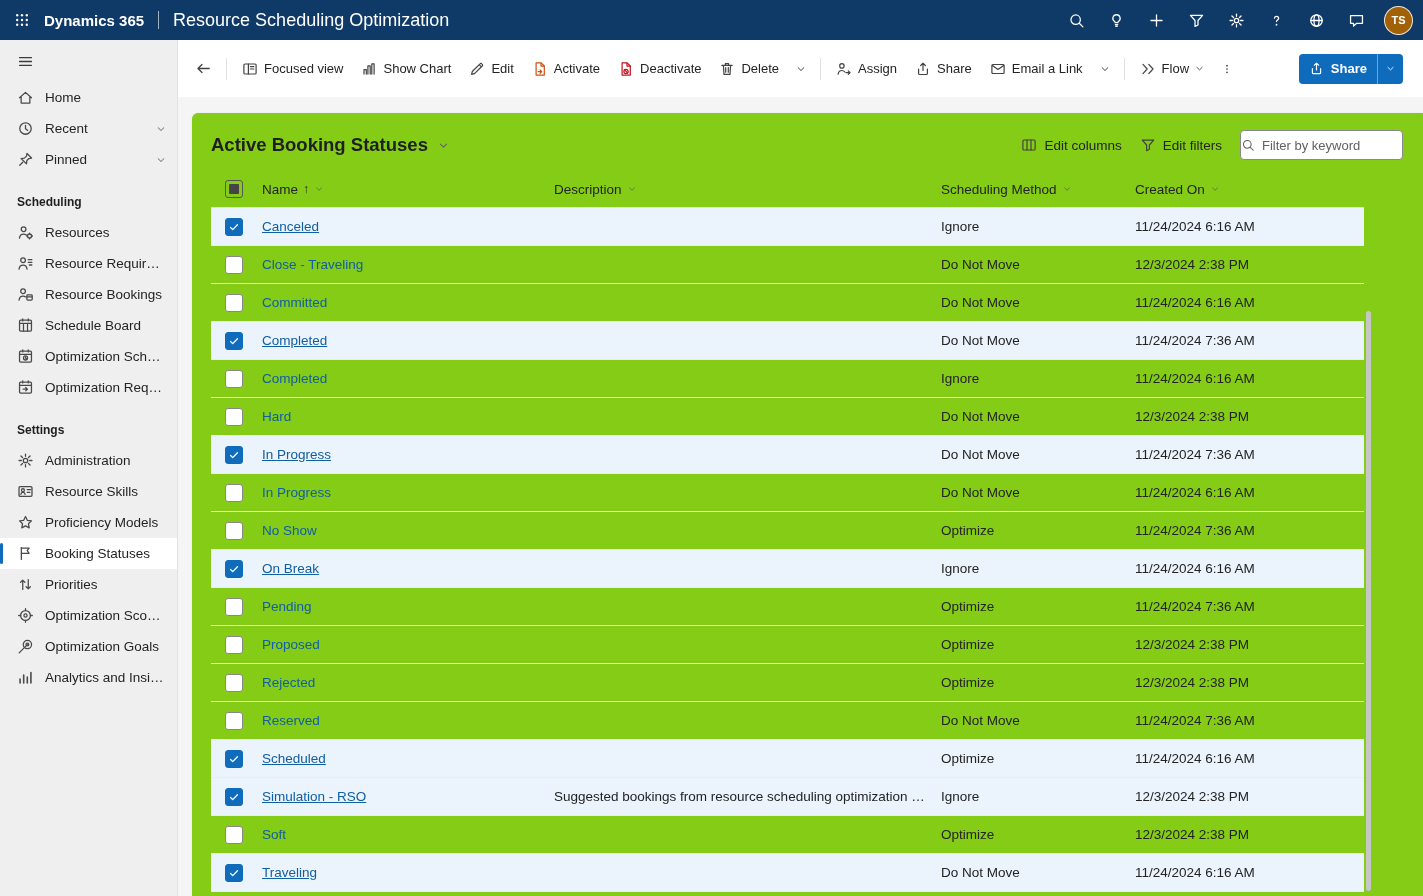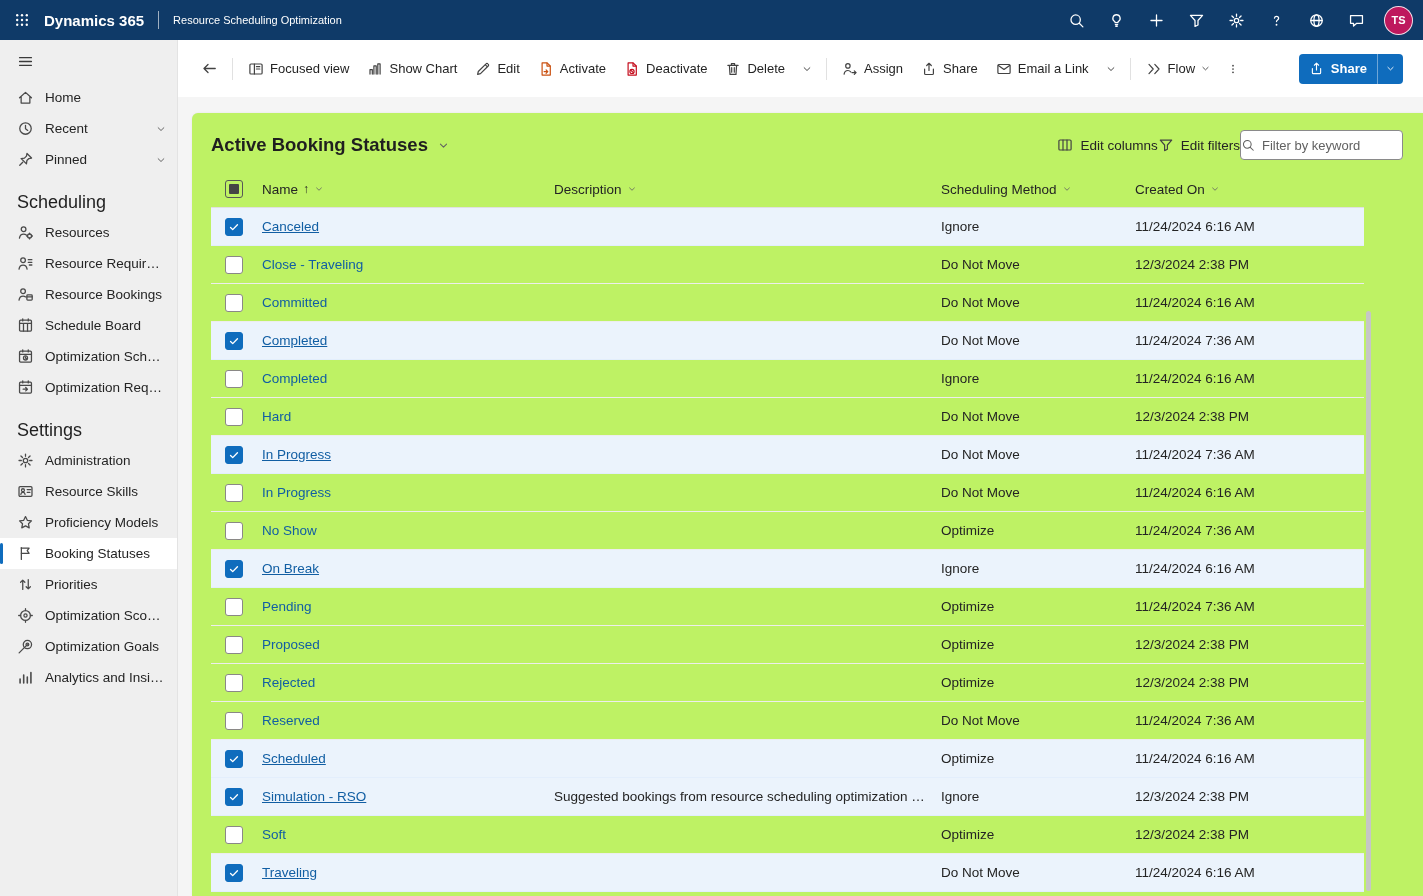--- a/index.html
+++ b/index.html
@@ -8,45 +8,45 @@
   button{font-family:inherit;cursor:pointer;background:none;border:0;color:inherit}
   svg{display:block}
 
   
   .topbar{height:40px;background:#0f3a68;display:flex;align-items:center;color:#fff}
   .tb-left{display:flex;align-items:center;height:100%}
   .waffle{width:44px;height:100%;display:flex;align-items:center;justify-content:center}
   .waffle svg{width:16px;height:16px}
   .brand{font-size:15px;font-weight:700;white-space:nowrap}
   .tb-sep{width:1px;height:18px;background:rgba(255,255,255,.6);margin:0 14px}
-  .appname{font-size:11px;white-space:nowrap;cursor:pointer}
+  .appname{font-size:18px;white-space:nowrap;cursor:pointer}
   .tb-right{margin-left:auto;display:flex;align-items:center;padding-right:10px}
   .tb-btn{width:40px;height:40px;display:flex;align-items:center;justify-content:center;color:#fff}
   .tb-btn svg{width:17px;height:17px}
-  .avatar{width:29px;height:29px;border-radius:50%;background:#be185d;border:1px solid rgba(255,255,255,.85);color:#fff;font-size:11px;font-weight:700;display:flex;align-items:center;justify-content:center;margin-left:8px}
+  .avatar{width:29px;height:29px;border-radius:50%;background:#a16207;border:1px solid rgba(255,255,255,.85);color:#fff;font-size:11px;font-weight:700;display:flex;align-items:center;justify-content:center;margin-left:8px}
 
   
   .shell{display:flex;height:856px}
   .sidebar{width:178px;background:#efefef;border-right:1px solid #e3e3e3;flex-shrink:0;overflow:hidden}
   .hamburger{height:42px;display:flex;align-items:center;padding-left:17px;color:#3b3b3b}
   .hamburger svg{width:17px;height:17px}
   .nav-item{display:flex;align-items:center;height:31px;padding:0 10px 0 17px;gap:11px;font-size:13.5px;color:#242424;position:relative;cursor:pointer}
   .nav-ic{width:17px;height:17px;color:#4a4a4a;flex-shrink:0;display:flex}
   .nav-ic svg{width:17px;height:17px}
   .nav-lbl{white-space:nowrap;overflow:hidden;text-overflow:ellipsis}
   .nav-chev{margin-left:auto;color:#616161;display:flex}
   .nav-chev svg{width:12px;height:12px}
   .nav-item.selected{background:#fff}
   .nav-item.selected::before{content:"";position:absolute;left:0;top:5px;bottom:5px;width:3px;border-radius:2px;background:#0f6cbd}
-  .nav-group-title{font-size:18px;font-weight:400;color:#1f1f1f;padding:0 10px 0 17px;height:30px;display:flex;align-items:center;margin-top:12px}
+  .nav-group-title{font-size:12px;font-weight:700;color:#1f1f1f;padding:0 10px 0 17px;height:30px;display:flex;align-items:center;margin-top:12px}
 
   .main{flex:1;display:flex;flex-direction:column;min-width:0}
 
   
-  .cmdbar{height:57px;background:#fff;display:flex;align-items:center;padding:0 20px 0 14px}
+  .cmdbar{height:57px;background:#fff;display:flex;align-items:center;padding:0 20px 0 8px}
   .cmd-iconbtn{width:34px;height:34px;display:flex;align-items:center;justify-content:center;border-radius:4px;color:#424242}
   .cmd-iconbtn svg{width:17px;height:17px}
   .cmd-div{width:1px;height:22px;background:#e1e1e1;margin:0 6px;flex-shrink:0}
   .cmd-items{display:flex;align-items:center}
   .cmd-btn{display:flex;align-items:center;gap:6px;height:34px;padding:0 9px;border-radius:4px;font-size:13px;color:#242424;white-space:nowrap}
   .ci{display:flex}
   .ci svg{width:16px;height:16px;color:#424242}
   [data-name="activate-button"] .ci svg{color:#ca5010}
   [data-name="deactivate-button"] .ci svg{color:#c50f1f}
   .cmd-caret{display:flex;margin-left:-1px}
@@ -55,27 +55,27 @@
   .cmd-chev svg{width:12px;height:12px}
   .share-split{margin-left:auto;display:flex;align-items:center;height:30px;background:#0f6cbd;border-radius:4px;color:#fff;overflow:hidden;flex-shrink:0}
   .ss-main{display:flex;align-items:center;gap:7px;padding:0 10px;font-size:13px;font-weight:600;height:100%;cursor:pointer}
   .ss-ic{display:flex}
   .ss-ic svg{width:15px;height:15px}
   .ss-div{width:1px;height:100%;background:rgba(255,255,255,.4)}
   .ss-chev{padding:0 7px;height:100%;display:flex;align-items:center;cursor:pointer}
   .ss-chev svg{width:11px;height:11px}
 
   
-  .card{flex:1;margin:16px 0 0 14px;background:#bef264;border-radius:6px 0 0 0;position:relative;min-height:0;box-shadow:0 0 2px rgba(0,0,0,.08);overflow:hidden}
+  .card{flex:1;margin:16px 0 0 14px;background:#84cc16;border-radius:6px 0 0 0;position:relative;min-height:0;box-shadow:0 0 2px rgba(0,0,0,.08);overflow:hidden}
   .view-head{display:flex;align-items:center;padding:17px 20px 9px 19px}
   .view-title{display:flex;align-items:center;gap:9px;cursor:pointer}
   .view-title h1{font-size:18.5px;font-weight:600;color:#1f1f1f}
   .vt-chev{display:flex;color:#616161}
   .vt-chev svg{width:13px;height:13px}
-  .view-actions{margin-left:auto;display:flex;align-items:center;}
+  .view-actions{margin-left:auto;display:flex;align-items:center;gap:18px}
   .va-btn{display:flex;align-items:center;gap:7px;font-size:13.5px;color:#242424}
   .va-btn svg{width:16px;height:16px;color:#424242}
   .kw-box{display:flex;align-items:center;gap:7px;width:163px;height:30px;border:1px solid #8a8a8a;border-radius:4px;padding:0 0;background:#fff}
   .kw-box svg{width:14px;height:14px;color:#616161;flex-shrink:0}
   .kw-box input{border:0;outline:none;width:100%;font-size:13px;font-family:inherit;color:#242424;background:transparent}
   .kw-box input::placeholder{color:#616161}
 
   
   .grid{margin:2px 0 0 19px;width:1153px}
   .g-row{display:grid;grid-template-columns:51px 292px 387px 194px 229px;align-items:center;height:38px;border-bottom:1px solid #ededed}

